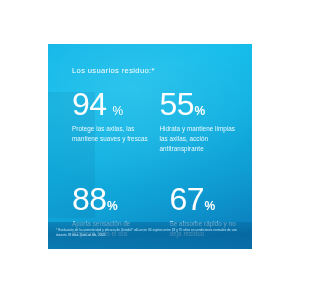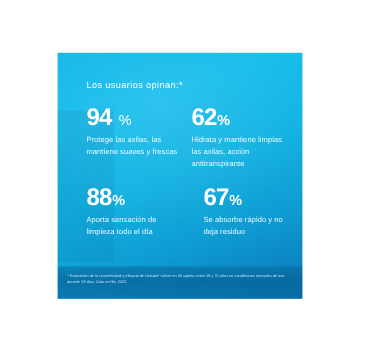--- a/index.html
+++ b/index.html
@@ -76,40 +76,40 @@
     left: 24px;
     top: 44px;
     width: 175px;
   }
 
   .stat-row {
     display: flex;
     width: 100%;
   }
   .stat-row.row-2 {
-    margin-top: 13px;
+    margin-top: 29px;
     gap: 20px;
   }
 
   .stat {
     width: 50%;
     box-sizing: border-box;
     padding-right: 4px;
   }
 
   .num-line {
     display: flex;
     align-items: baseline;
     color: #ffffff;
     line-height: 1;
     white-space: nowrap;
   }
   .num {
-    font-size: 20px;
-    font-weight: 700;
+    font-size: 32px;
+    font-weight: 400;
     letter-spacing: -0.6px;
   }
   .pct {
     font-size: 12px;
     font-weight: 400;
     margin-left: 1px;
   }
   
   .num-line.spaced .pct {
     margin-left: 6px;
@@ -155,37 +155,37 @@
 </head>
 <body>
 
 <div class="canvas">
 
   <div class="panel">
 
     <div class="left-band"></div>
     <div class="wash"></div>
 
-    <div class="title">Los usuarios opinan:*</div>
+    <div class="title">Los usuarios residuo:*</div>
 
     <div class="stats">
 
       <div class="stat-row row-1">
 
         <div class="stat">
           <div class="num-line spaced">
             <span class="num">94</span>
             <span class="pct">%</span>
           </div>
           <div class="desc">Protege las axilas, las mantiene suaves y frescas</div>
         </div>
 
         <div class="stat">
           <div class="num-line tight">
-            <span class="num">62</span>
+            <span class="num">55</span>
             <span class="pct">%</span>
           </div>
           <div class="desc">Hidrata y mantiene limpias las axilas, acción antitranspirante</div>
         </div>
 
       </div>
 
       <div class="stat-row row-2">
 
         <div class="stat">

